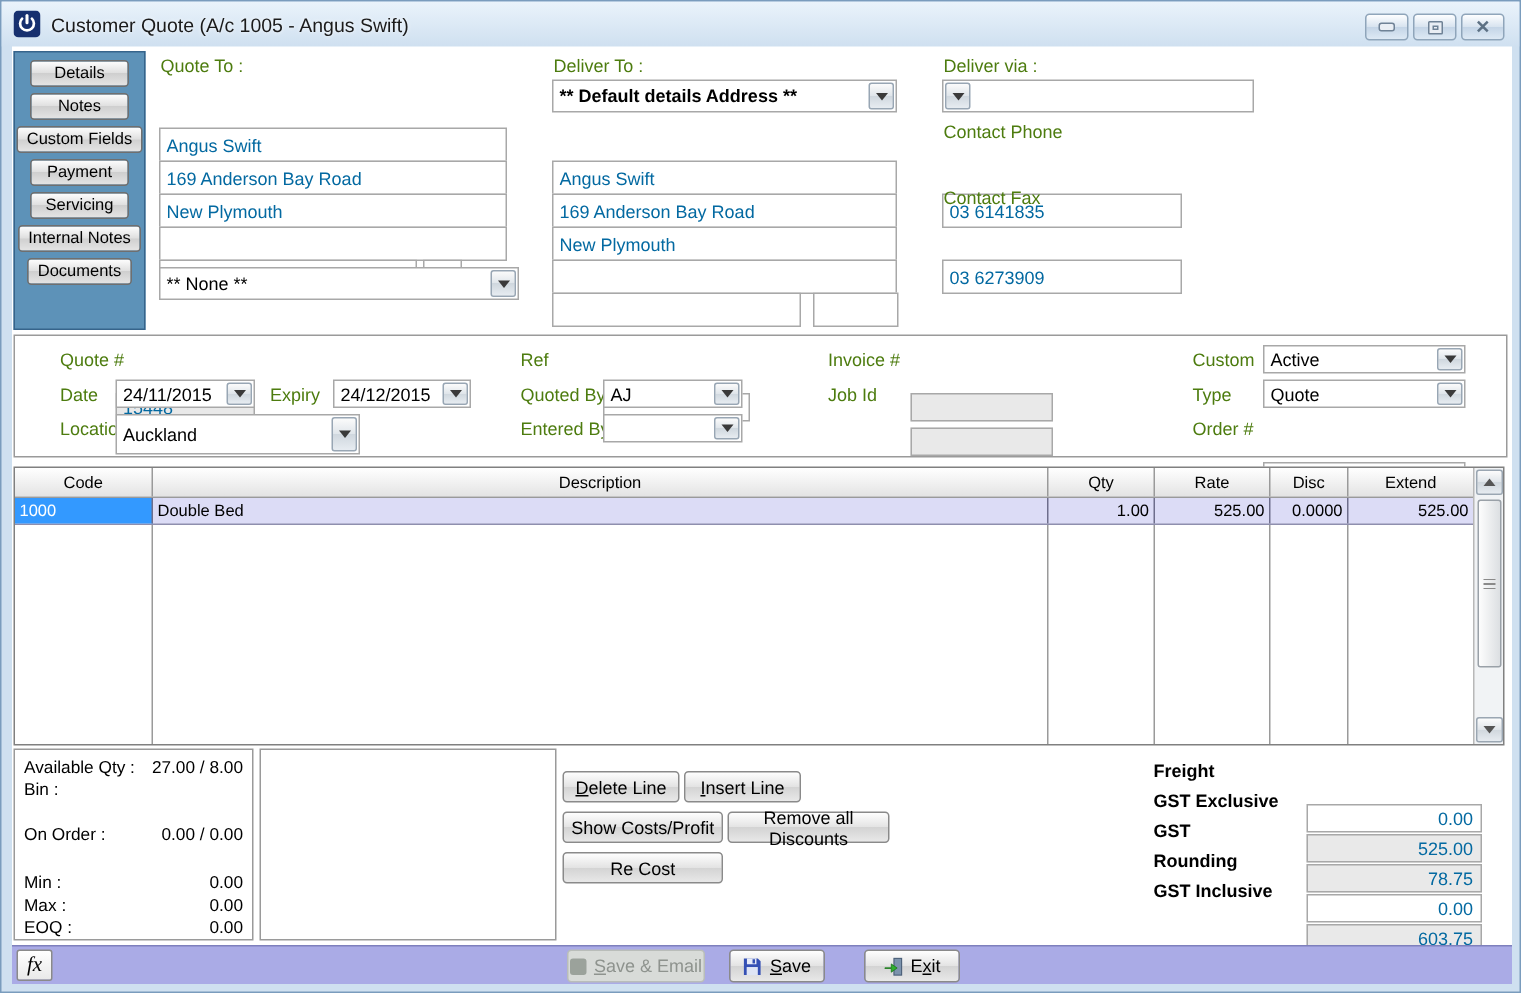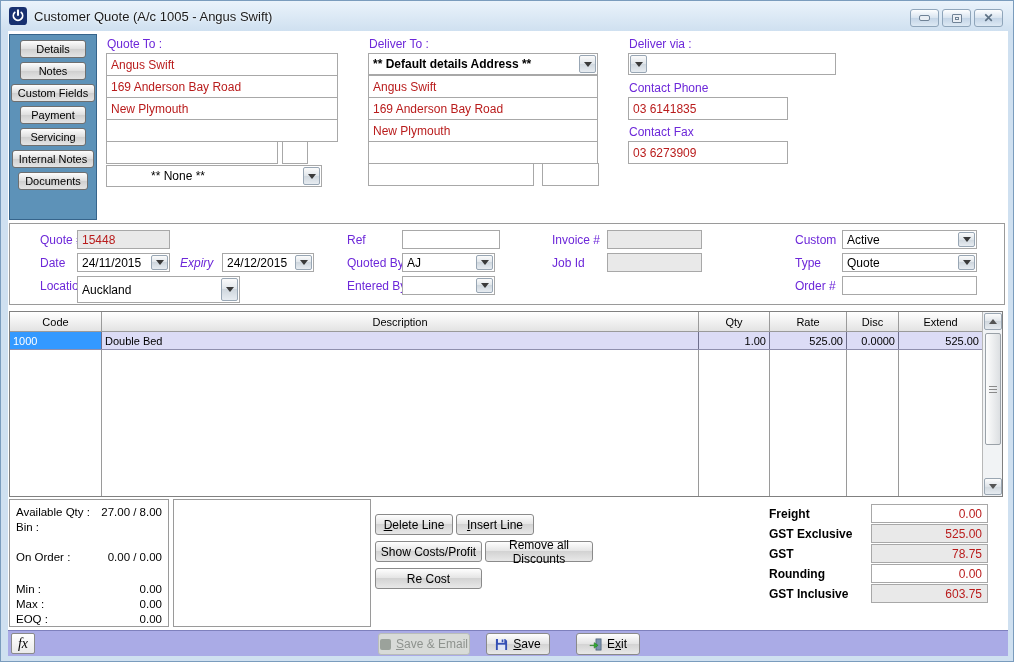--- a/index.html
+++ b/index.html
@@ -16,23 +16,23 @@
   .win-btn { width:29px; height:18px; border:1px solid #8fa5ba; border-radius:3px;
              background:linear-gradient(#fdfeff,#d7e3ef 50%,#c3d4e6 50%,#dde9f4);
              display:flex; align-items:center; justify-content:center; cursor:default; }
   .glyph-min { width:11px; height:6px; border:1px solid #6f8296; border-radius:2px; background:#e9eef4; }
   .glyph-max { width:10px; height:9px; border:1px solid #6f8296; border-radius:1px; background:#e9eef4;
                display:flex; align-items:center; justify-content:center; }
   .glyph-max i { display:block; width:4px; height:3px; border:1px solid #6f8296; }
   .glyph-close { font-size:12px; font-weight:bold; color:#5d7184; line-height:1; }
   
   .content-bg { position:absolute; left:7px; top:30px; width:1000px; height:625px; background:#fff; }
-  .lbl { position:absolute; font-size:12px; color:#6d28d9; white-space:nowrap; }
+  .lbl { position:absolute; font-size:12px; color:#4d7c0f; white-space:nowrap; }
   .input { position:absolute; border:1px solid #a8a8a8; background:#fff;
-           font:12px "Liberation Sans",sans-serif; padding:0 4px; color:#b91c1c; outline:none; }
+           font:12px "Liberation Sans",sans-serif; padding:0 4px; color:#0369a1; outline:none;margin-top:32px; }
   .input.ro { background:#e9e9e9; }
   .input.right { text-align:right; }
   
   .combo { position:absolute; border:1px solid #a8a8a8; background:#fff;
            display:flex; align-items:stretch; cursor:default; }
   .combo .val { flex:1; font-size:12px; padding:1px 4px; white-space:nowrap; overflow:hidden; align-self:center; }
   .combo .arrow-btn { width:17px; border:1px solid #98a6b4; border-radius:2px; margin:1px;
                       background:linear-gradient(#fbfbfb,#dfe5ea 50%,#cfd7de 50%,#e7ecf1);
                       display:flex; align-items:center; justify-content:center; }
   .tri-down { width:0; height:0; border-left:4px solid transparent; border-right:4px solid transparent;
@@ -150,21 +150,21 @@
     <div class="side-btn">Documents</div>
   </div>
 
   <span class="lbl" style="left:106px; top:36px;">Quote To :</span>
   <input class="input" style="left: 105px; top: 52px; width: 232px; height: 23px;" value="Angus Swift">
   <input class="input" style="left: 105px; top: 74px; width: 232px; height: 23px;" value="169 Anderson Bay Road">
   <input class="input" style="left: 105px; top: 96px; width: 232px; height: 23px;" value="New Plymouth">
   <input class="input" style="left: 105px; top: 118px; width: 232px; height: 23px;" value="">
   <input class="input" style="left: 105px; top: 140px; width: 172px; height: 23px;" value="">
   <input class="input" style="left: 281px; top: 140px; width: 26px; height: 23px;" value="">
-  <div class="combo" style="left:105px; top:164px; width:216px; height:22px;padding-left:40px;">
+  <div class="combo" style="left:105px; top:177px; width:240px; height:22px;">
     <span class="val">** None **</span>
     <span class="arrow-btn">
         <span class="tri-down"></span>
       </span>
   </div>
 
   <span class="lbl" style="left:368px; top:36px;">Deliver To :</span>
   <div class="combo" style="left:367px; top:52px; width:230px; height:22px;font-weight:bold;">
     <span class="val">** Default details Address **</span>
     <span class="arrow-btn">
@@ -204,21 +204,21 @@
         </span>
     </div>
 
     <span class="lbl" style="left:30px; top:32px;">Date</span>
     <div class="combo" style="left:67px; top:29px; width:93px; height:19px;">
       <span class="val">24/11/2015</span>
       <span class="arrow-btn">
           <span class="tri-down"></span>
         </span>
     </div>
-    <span class="lbl" style="left:170px; top:32px;font-style:italic;">Expiry</span>
+    <span class="lbl" style="left:170px; top:32px;">Expiry</span>
     <div class="combo" style="left:212px; top:29px; width:92px; height:19px;">
       <span class="val">24/12/2015</span>
       <span class="arrow-btn">
           <span class="tri-down"></span>
         </span>
     </div>
     <span class="lbl" style="left:337px; top:32px;">Quoted By</span>
     <div class="combo" style="left:392px; top:29px; width:93px; height:19px;">
       <span class="val">AJ</span>
       <span class="arrow-btn">

